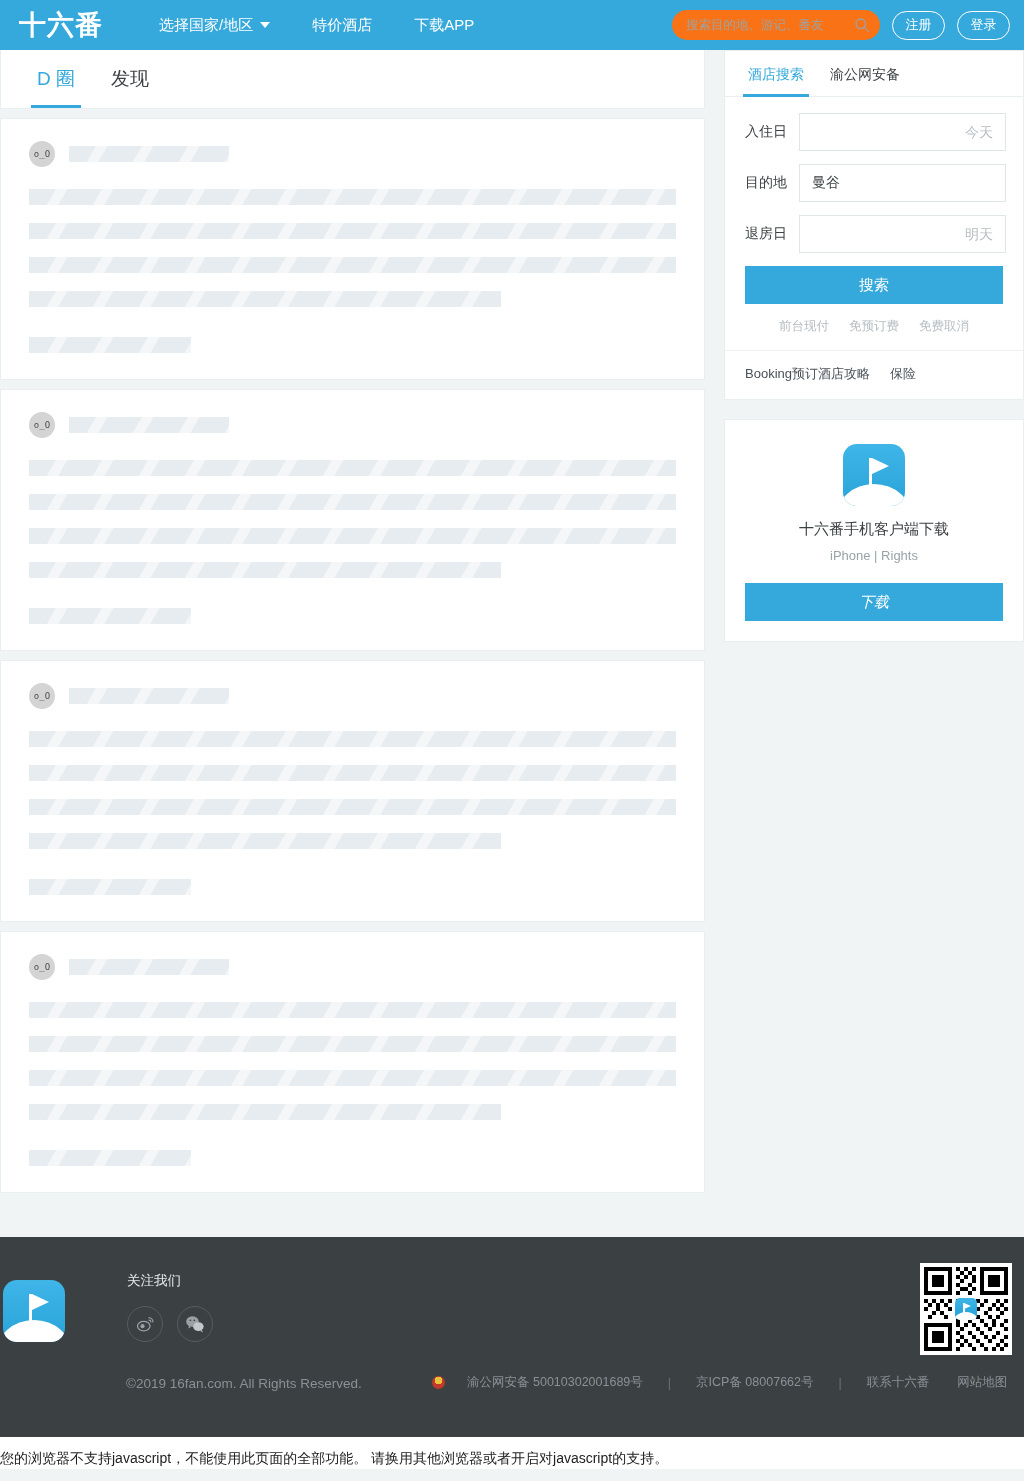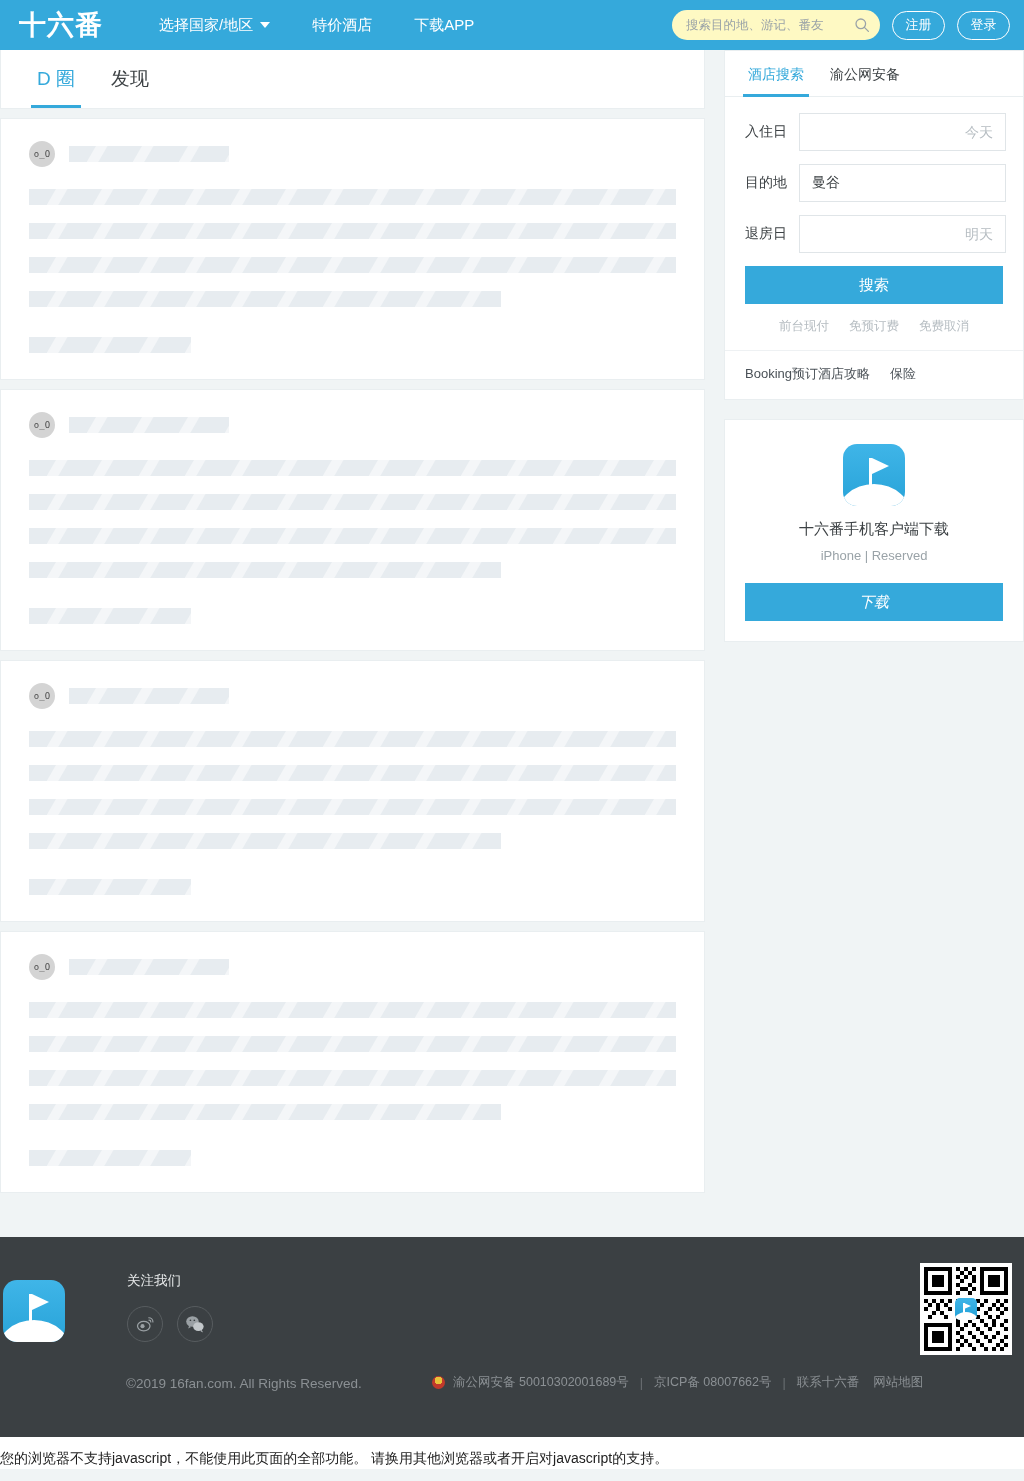--- a/index.html
+++ b/index.html
@@ -57,21 +57,21 @@
   }
   .header-right {
     margin-left: auto;
     display: flex;
     align-items: center;
     gap: 12px;
   }
   .searchbox {
     width: 208px;
     height: 30px;
-    background: #fef9c3;
+    background: #f97316;
     border-radius: 16px;
     display: flex;
     align-items: center;
     padding: 0 10px 0 14px;
   }
   .searchbox input {
     border: none;
     outline: none;
     flex: 1;
     font-size: 12.5px;
@@ -331,21 +331,21 @@
     font-size: 13.5px;
   }
   .icp {
     position: absolute;
     left: 432px;
     bottom: 46px;
     color: #8b9094;
     font-size: 12.5px;
     display: flex;
     align-items: center;
-    gap: 8px;
+    gap: 22px;
     white-space: nowrap;
   }
   .icp .sep { color: #6b7073; padding: 0 3px; }
   .icp a { color: #8b9094; text-decoration: none; cursor: pointer; }
   .police-badge {
     width: 13px; height: 13px;
     border-radius: 50%;
     background: radial-gradient(circle at 50% 35%, #e8c23a 0 35%, #c0392b 36% 100%);
     display: inline-block;
     flex: 0 0 13px;
@@ -525,21 +525,21 @@
     </div>
 
     <div class="panel">
       <div class="app-card">
         <div class="app-icon">
           <div class="hill"></div>
           <div class="pole"></div>
           <div class="flag"></div>
         </div>
         <div class="app-title">十六番手机客户端下载</div>
-        <div class="app-sub">iPhone | Reserved</div>
+        <div class="app-sub">iPhone | Rights</div>
         <button class="btn-primary">下载</button>
       </div>
     </div>
 
   </div>
 </div>
 
 <div class="footer">
   <div class="footer-inner">
 

